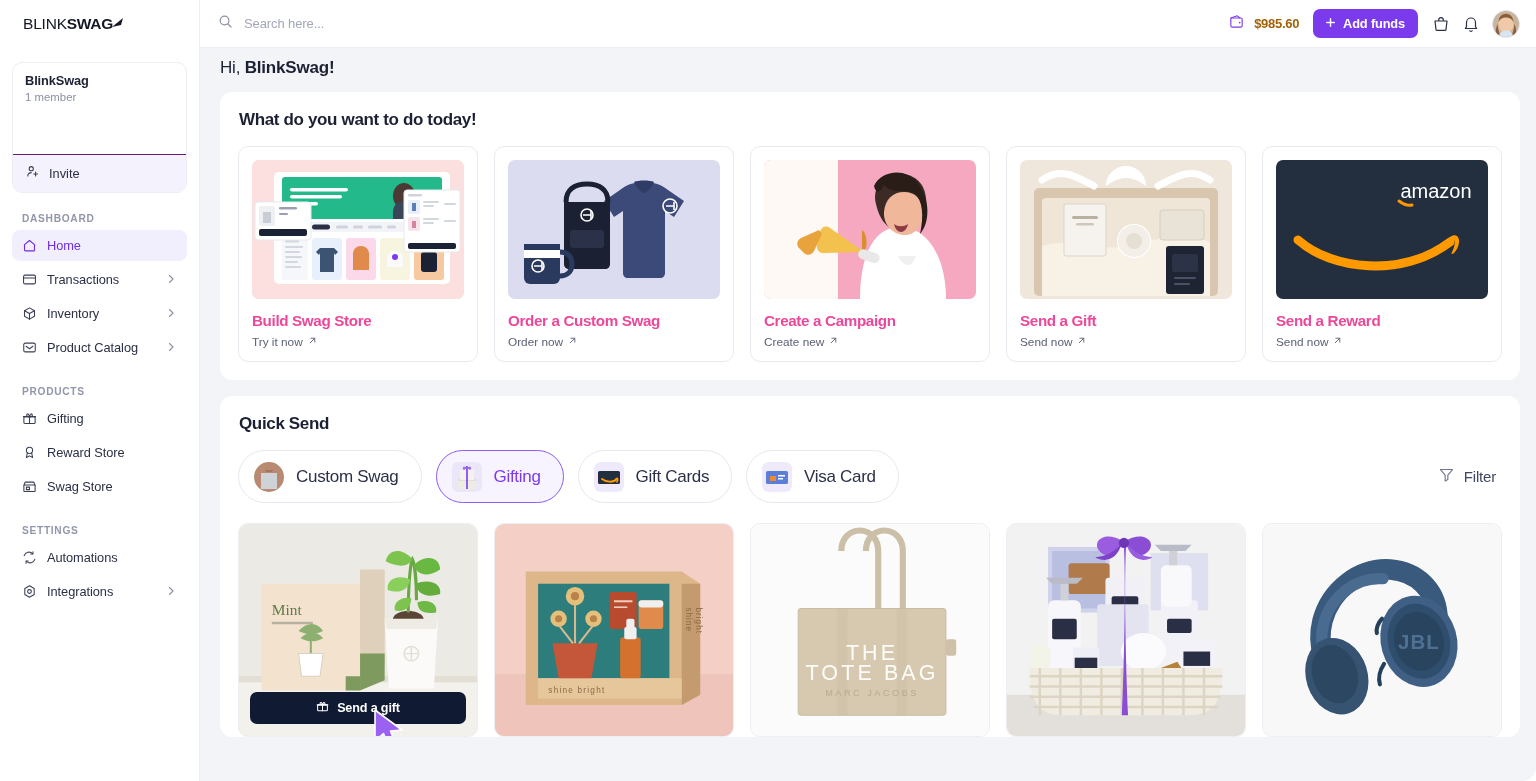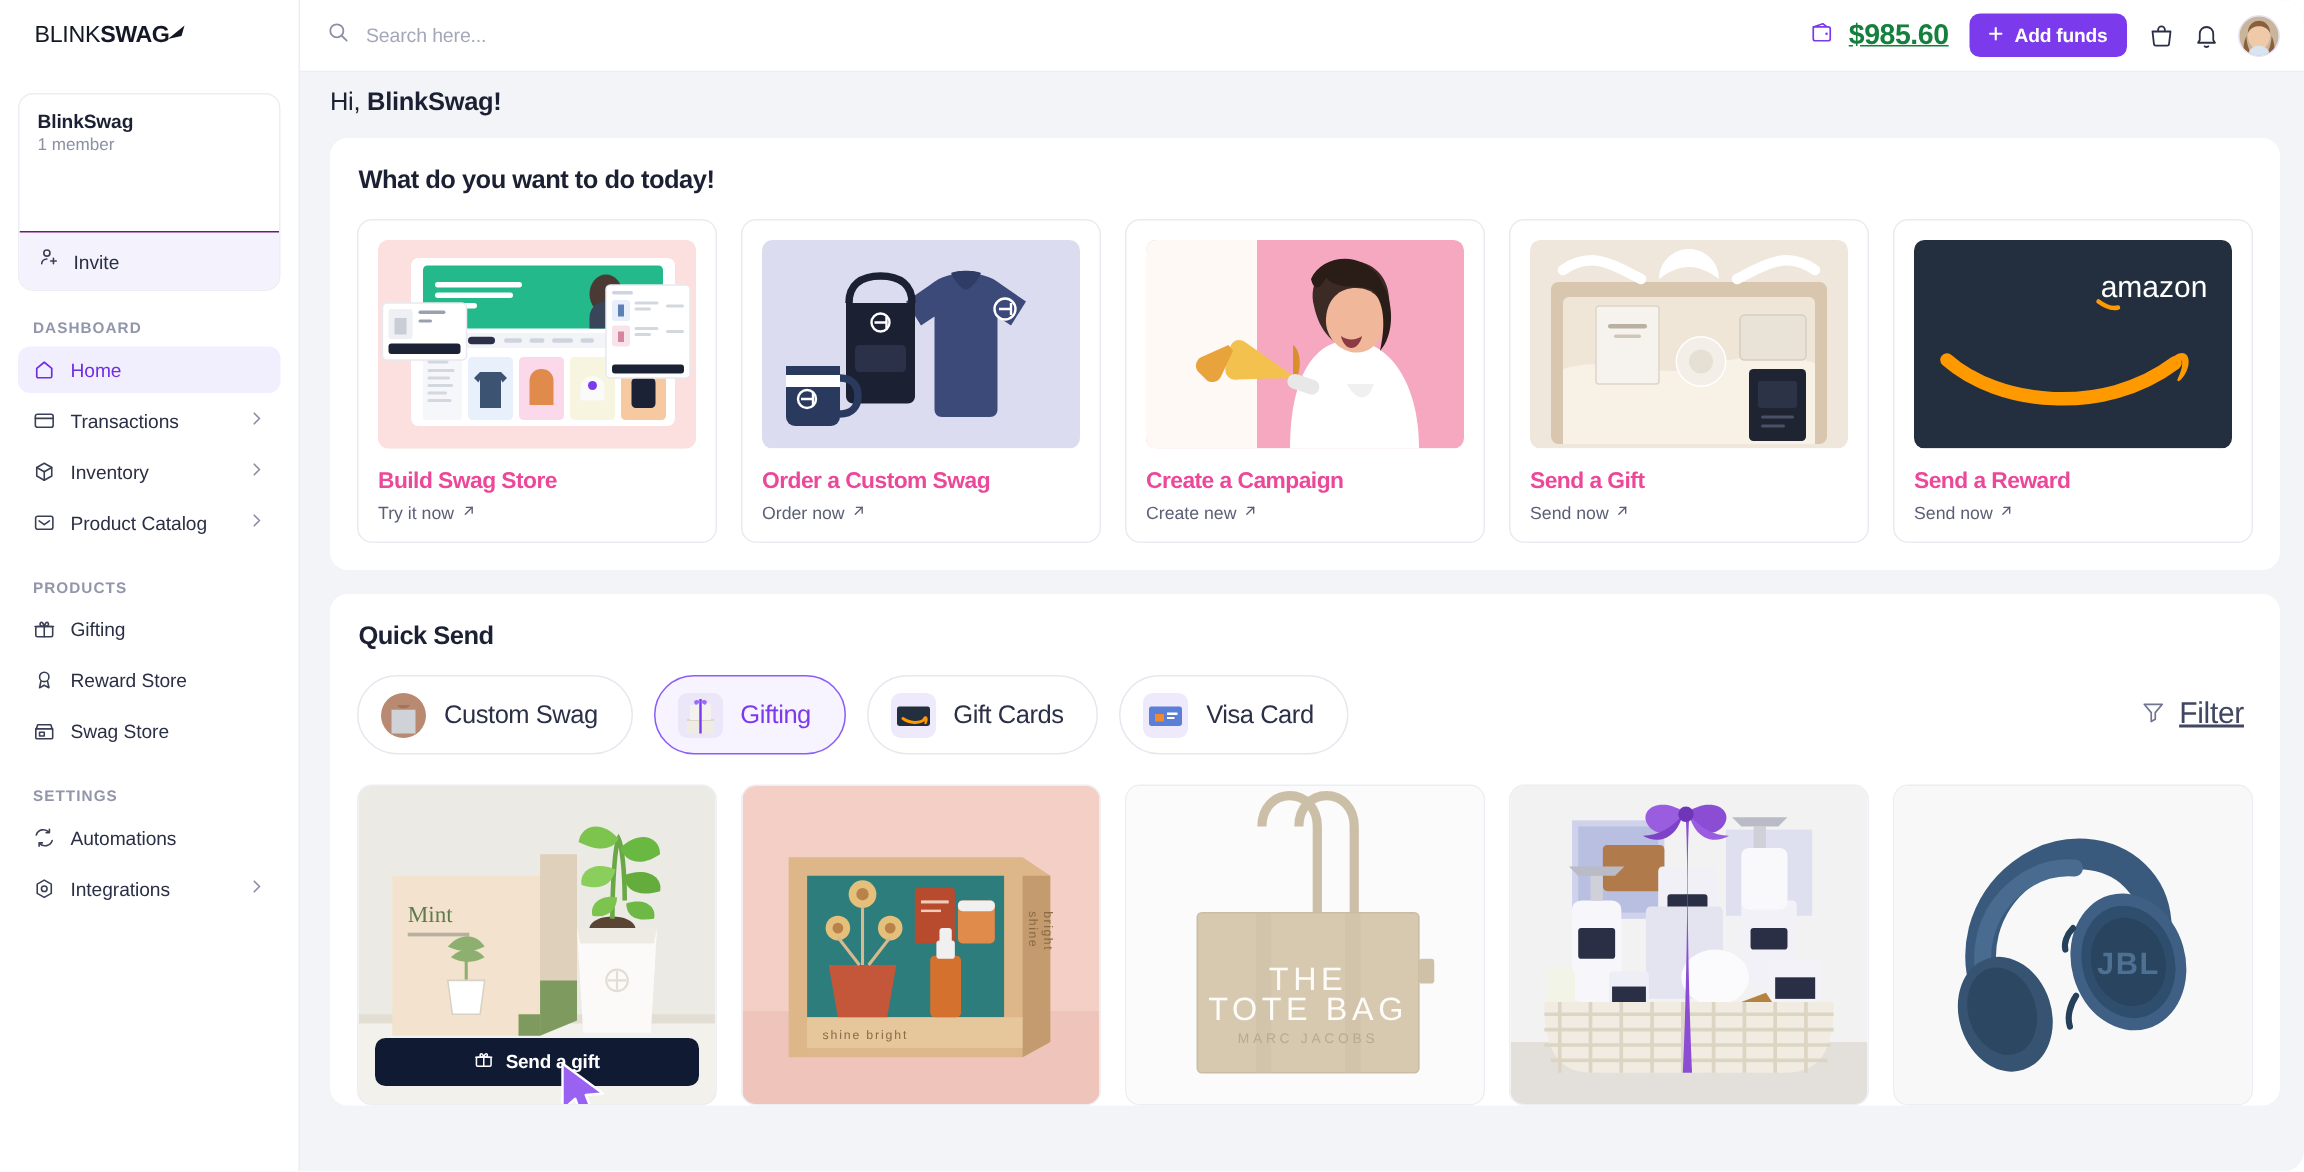--- a/index.html
+++ b/index.html
@@ -135,21 +135,21 @@
   .tab.active { border: 1.6px solid #8b5cf6; background: #f7f4ff; }
   .tab.active .tab-label { color: #7c3aed; }
   .tab-ico {
     width: 30px; height: 30px; border-radius: 6px;
     overflow: hidden; flex: none; position: relative;
   }
   .filter-btn {
     margin-left: auto; display: flex; align-items: center; gap: 9px;
     cursor: pointer; padding-right: 6px;
   }
-  .filter-btn .flbl { font-size: 20px; color: #414761; letter-spacing: -0.2px; text-decoration: underline; }
+  .filter-btn .flbl { font-size: 15px; color: #414761; letter-spacing: -0.2px; }
 
   
   .prod-grid { display: flex; gap: 16px; margin-top: 20px; }
   .prod-card {
     flex: 1; height: 214px;
     border: 1px solid #eceef3; border-radius: 10px;
     overflow: hidden; position: relative; cursor: pointer;
     background: #fff;
     text-align: right;
   }
@@ -172,21 +172,21 @@
     border-top-right-radius: 14px;
   }
   .search-box { display: flex; align-items: center; gap: 11px; flex: 1; }
   .search-input {
     border: none; outline: none; background: transparent;
     font-size: 13px; color: #2a2f45; font-family: "Liberation Sans", sans-serif;
     width: 320px; letter-spacing: -0.1px;
   }
   .search-input::placeholder { color: #a3a7ba; }
   .balance { display: flex; align-items: center; gap: 9px; margin-right: 14px; }
-  .balance .amt { font-size: 19px; font-weight: 700; color: #15803d; letter-spacing: -0.3px; text-decoration: underline; }
+  .balance .amt { font-size: 13px; font-weight: 700; color: #a16207; letter-spacing: -0.3px; }
   .add-funds {
     display: flex; align-items: center; gap: 6px;
     background: #7c3aed; color: #fff;
     height: 29px; padding: 0 13px 0 11px;
     border-radius: 7px; border: none; cursor: pointer;
     font-size: 12.8px; font-weight: 600; letter-spacing: -0.15px;
     font-family: "Liberation Sans", sans-serif;
   }
   .icon-btn { width: 30px; height: 30px; display: flex; align-items: center; justify-content: center; cursor: pointer; }
   .avatar {

